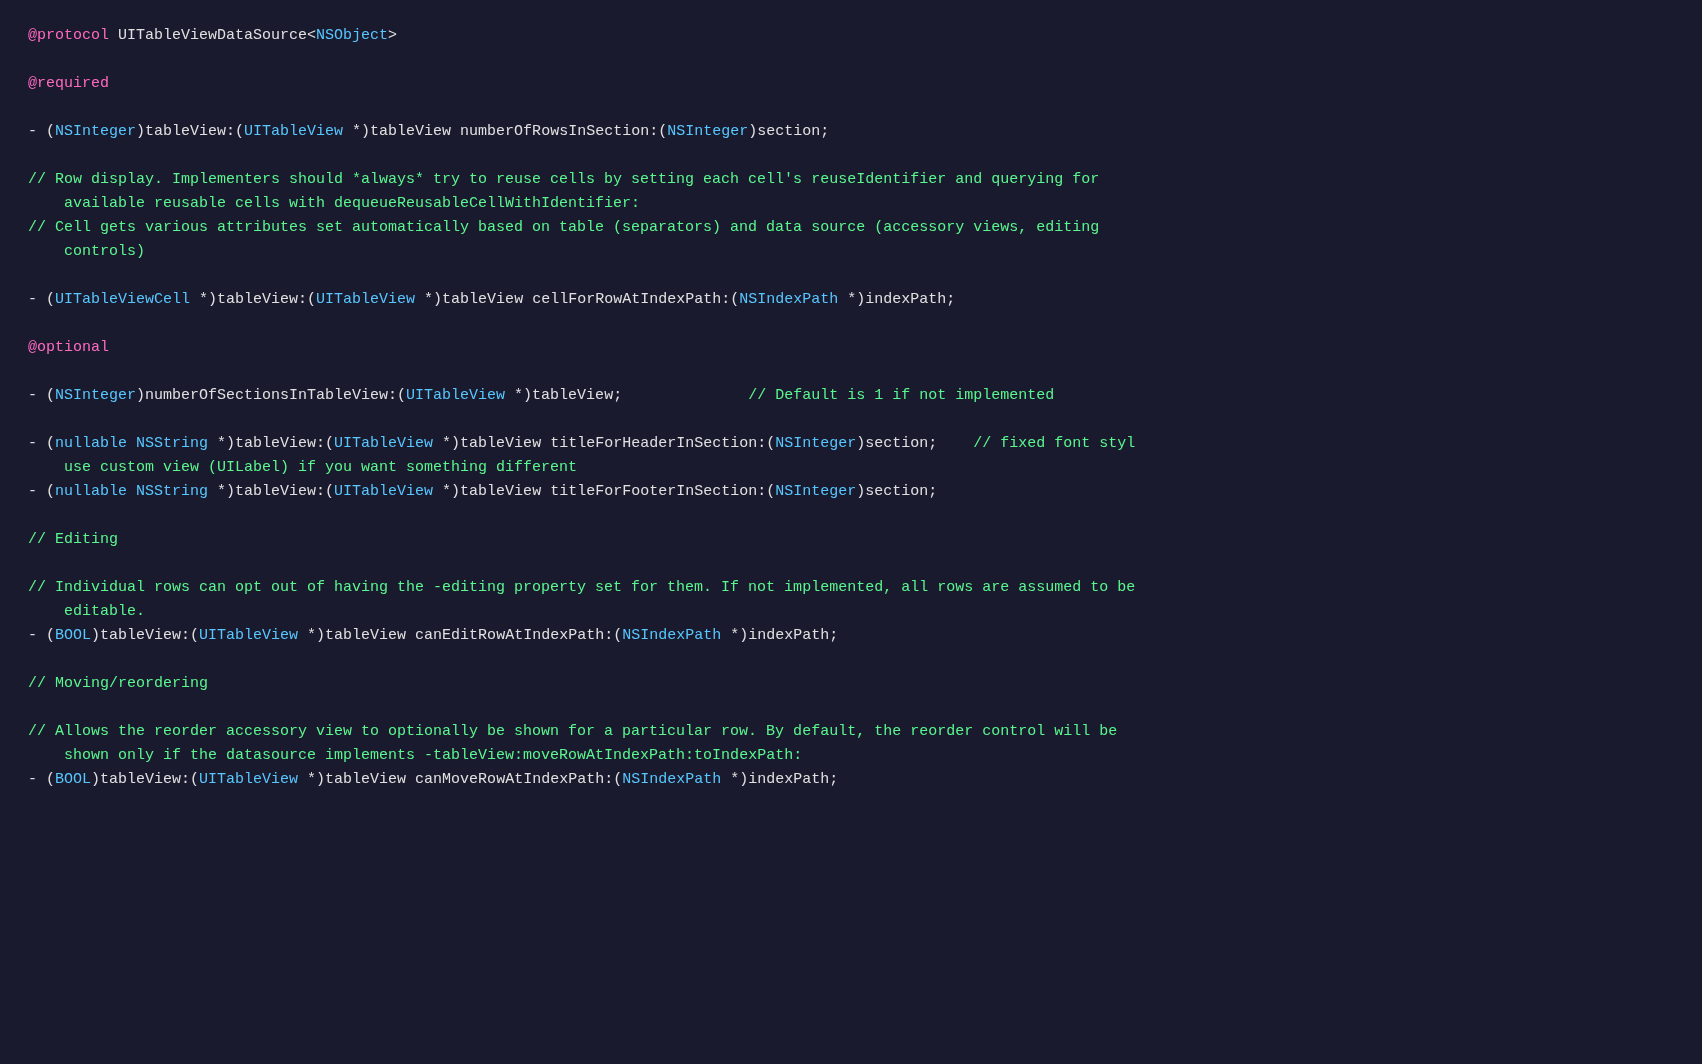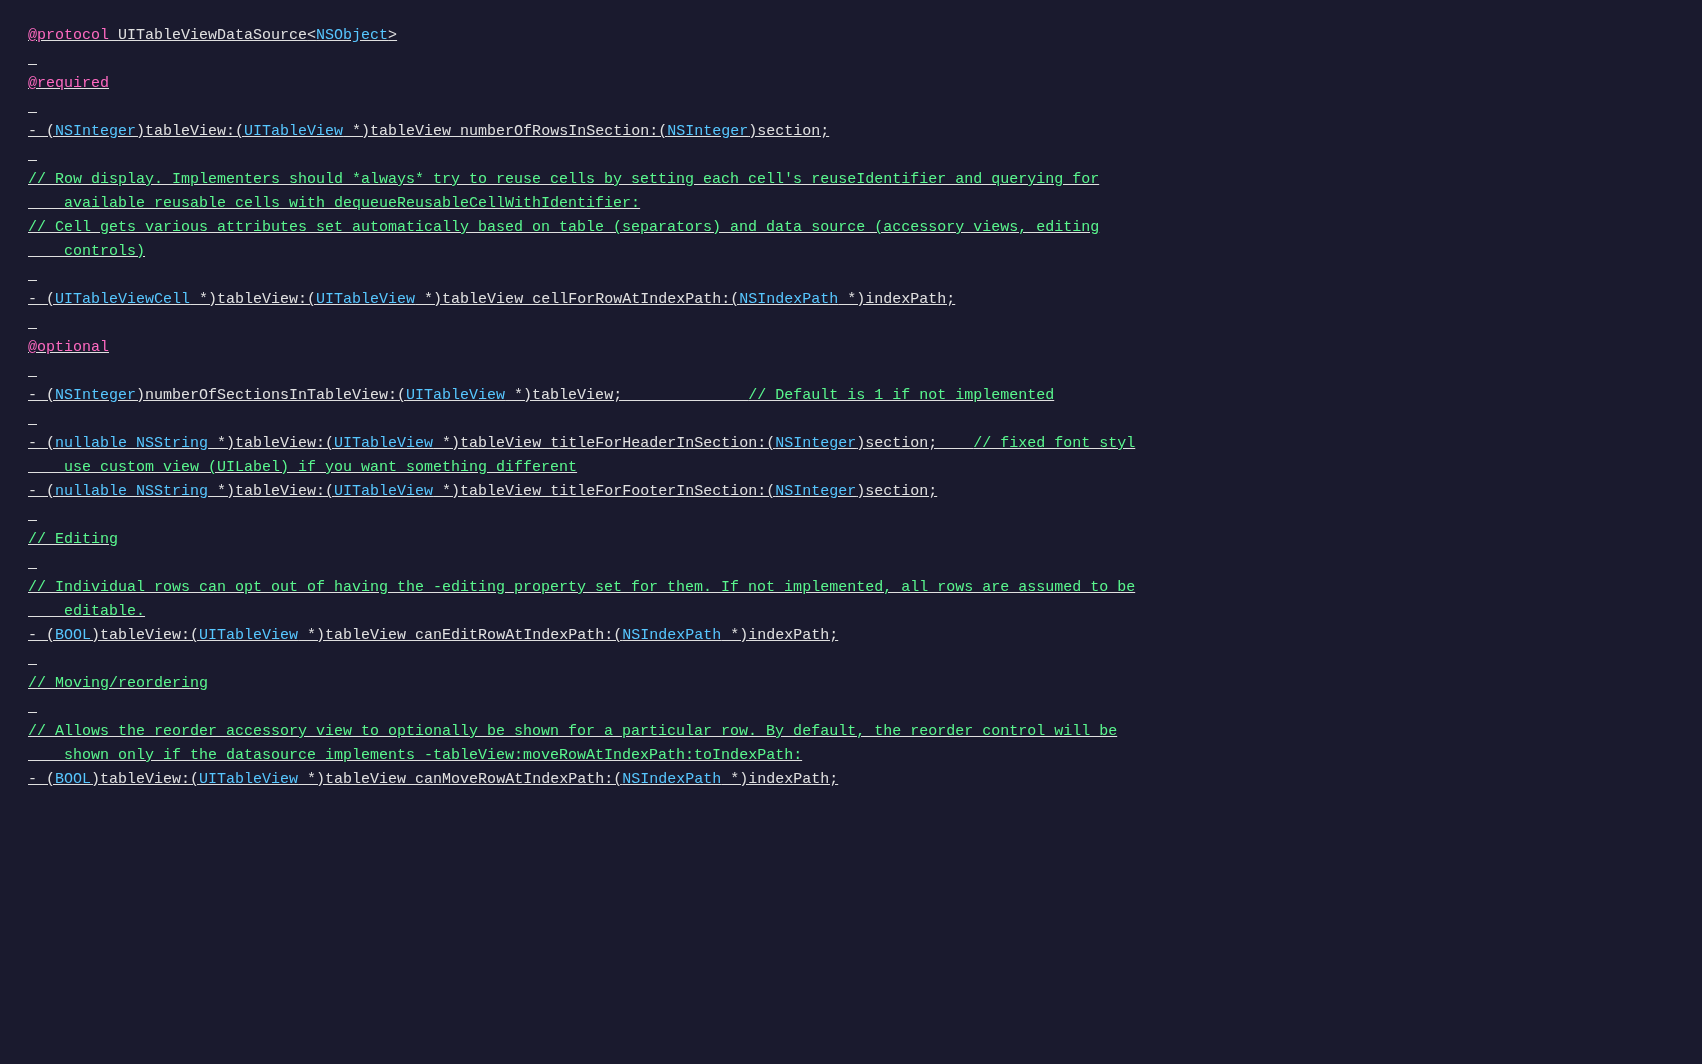--- a/index.html
+++ b/index.html
@@ -16,21 +16,20 @@
       color: #e0e0e0;
       padding: 24px 28px;
       width: 1702px;
       min-height: 1064px;
       overflow-x: hidden;
     }
 
     .code-block {
       white-space: pre-wrap;
       word-break: break-word;
-      text-decoration: underline;
     }
 
     .line {
       display: block;
       min-height: 1.6em;
     }
   </style>
 </head>
 <body>
 

